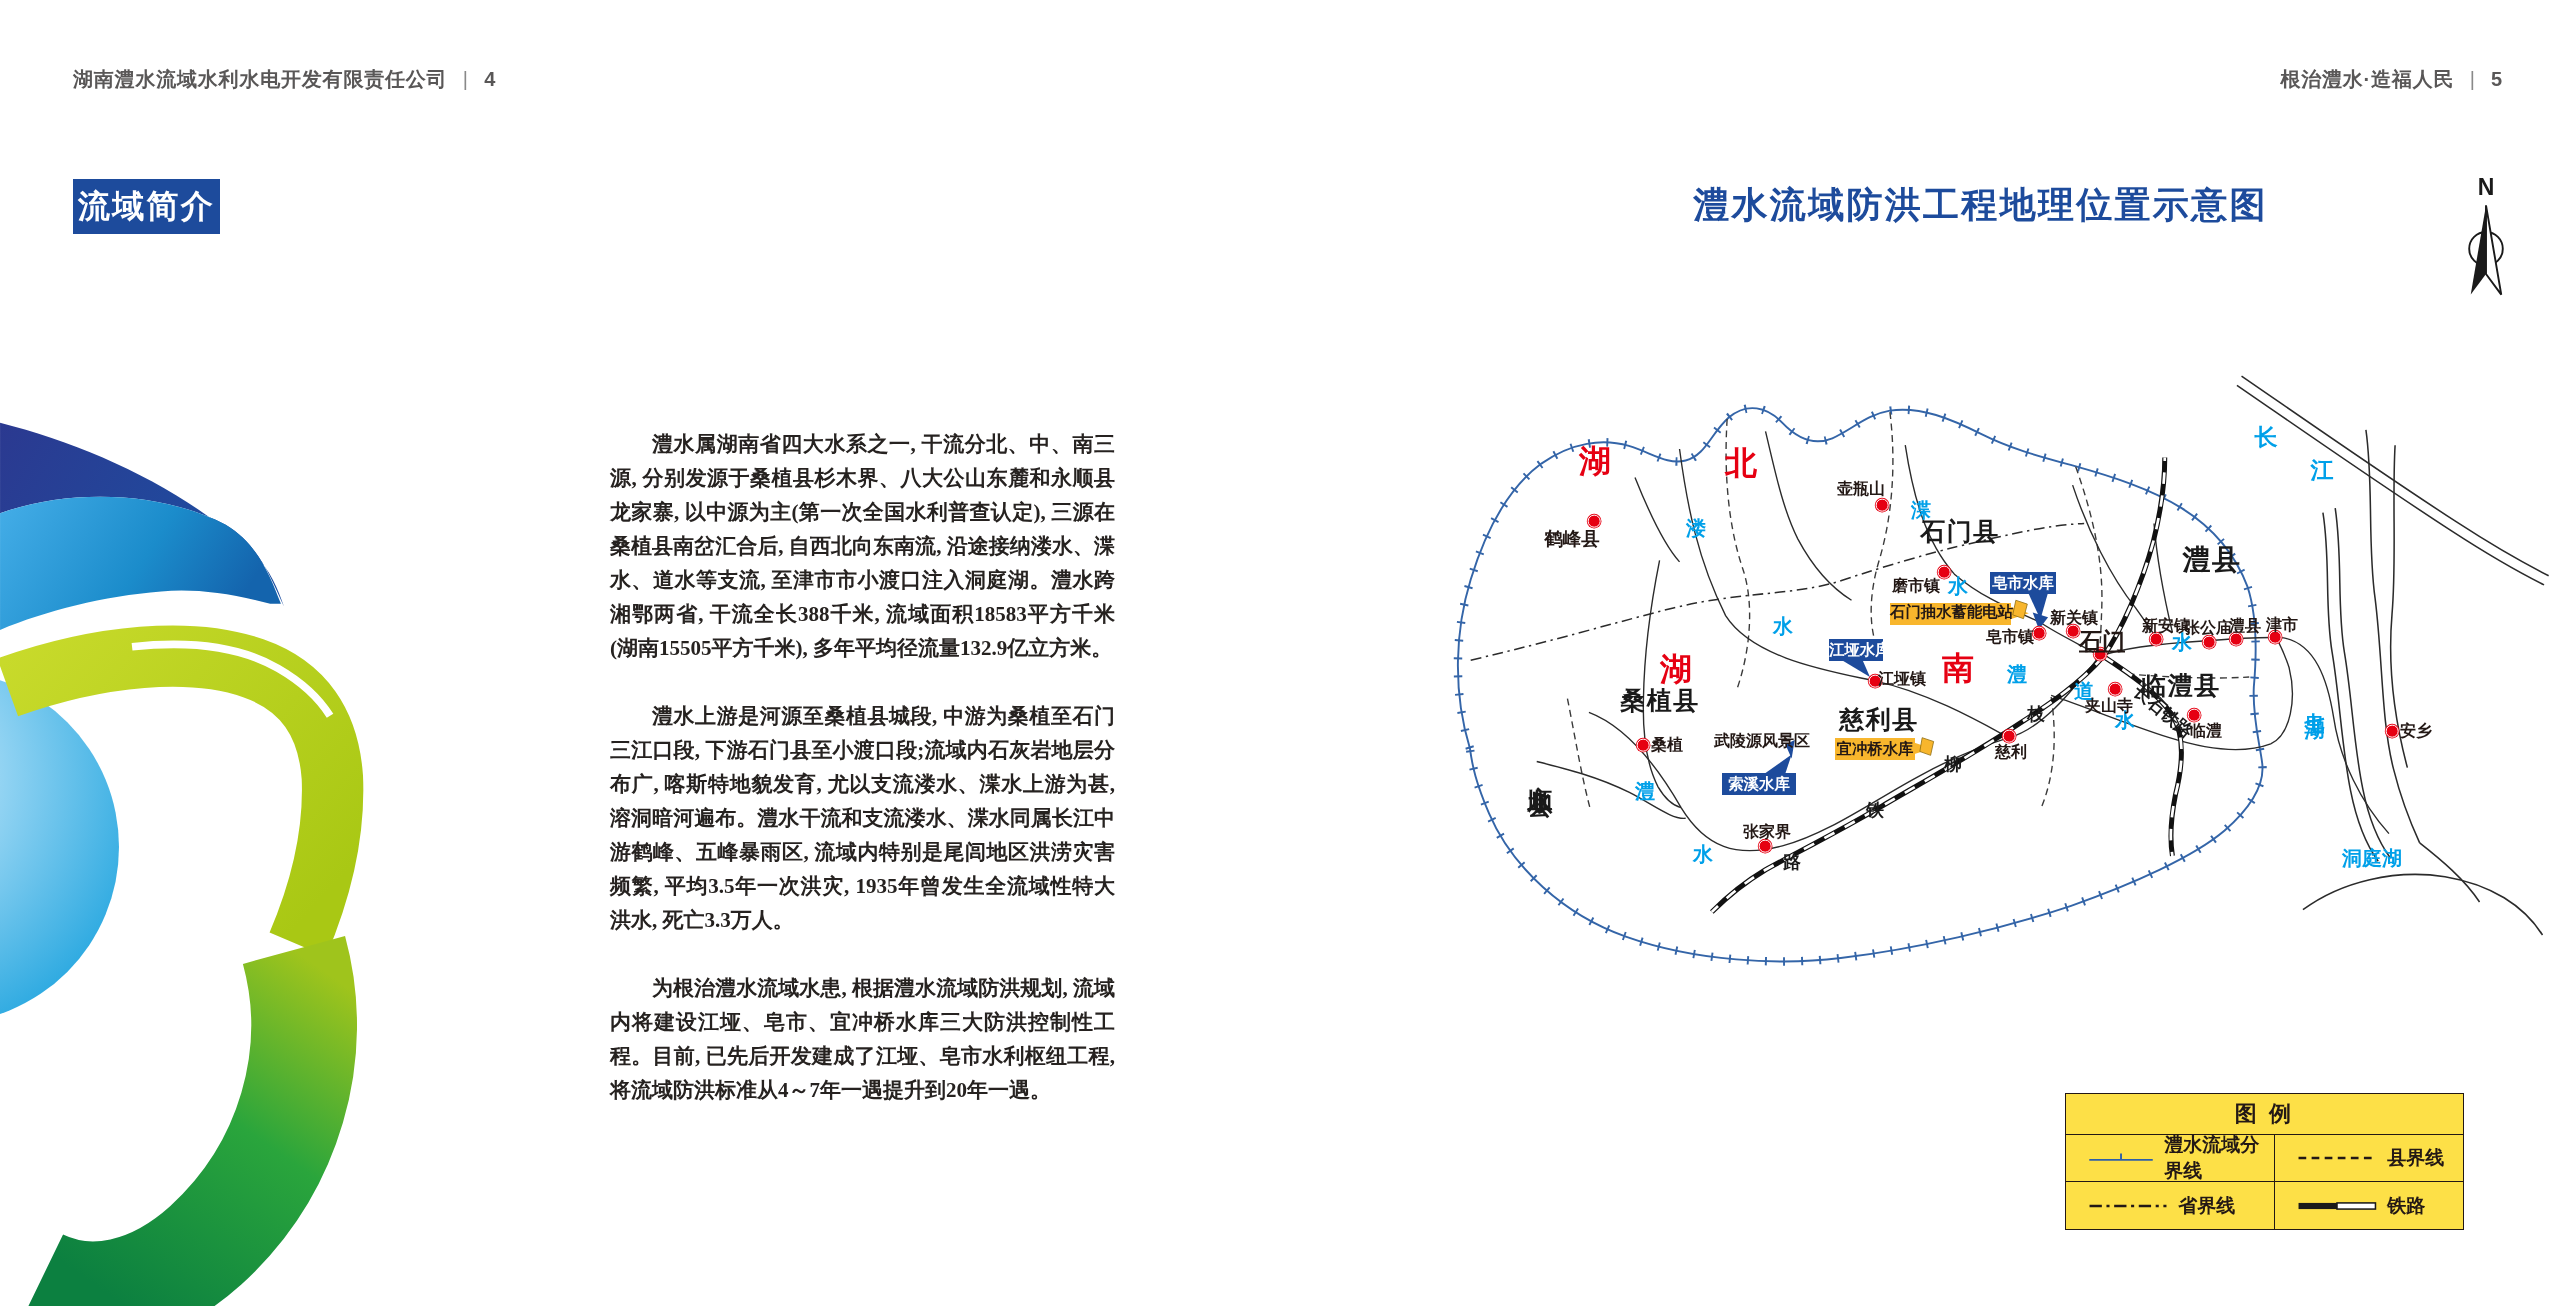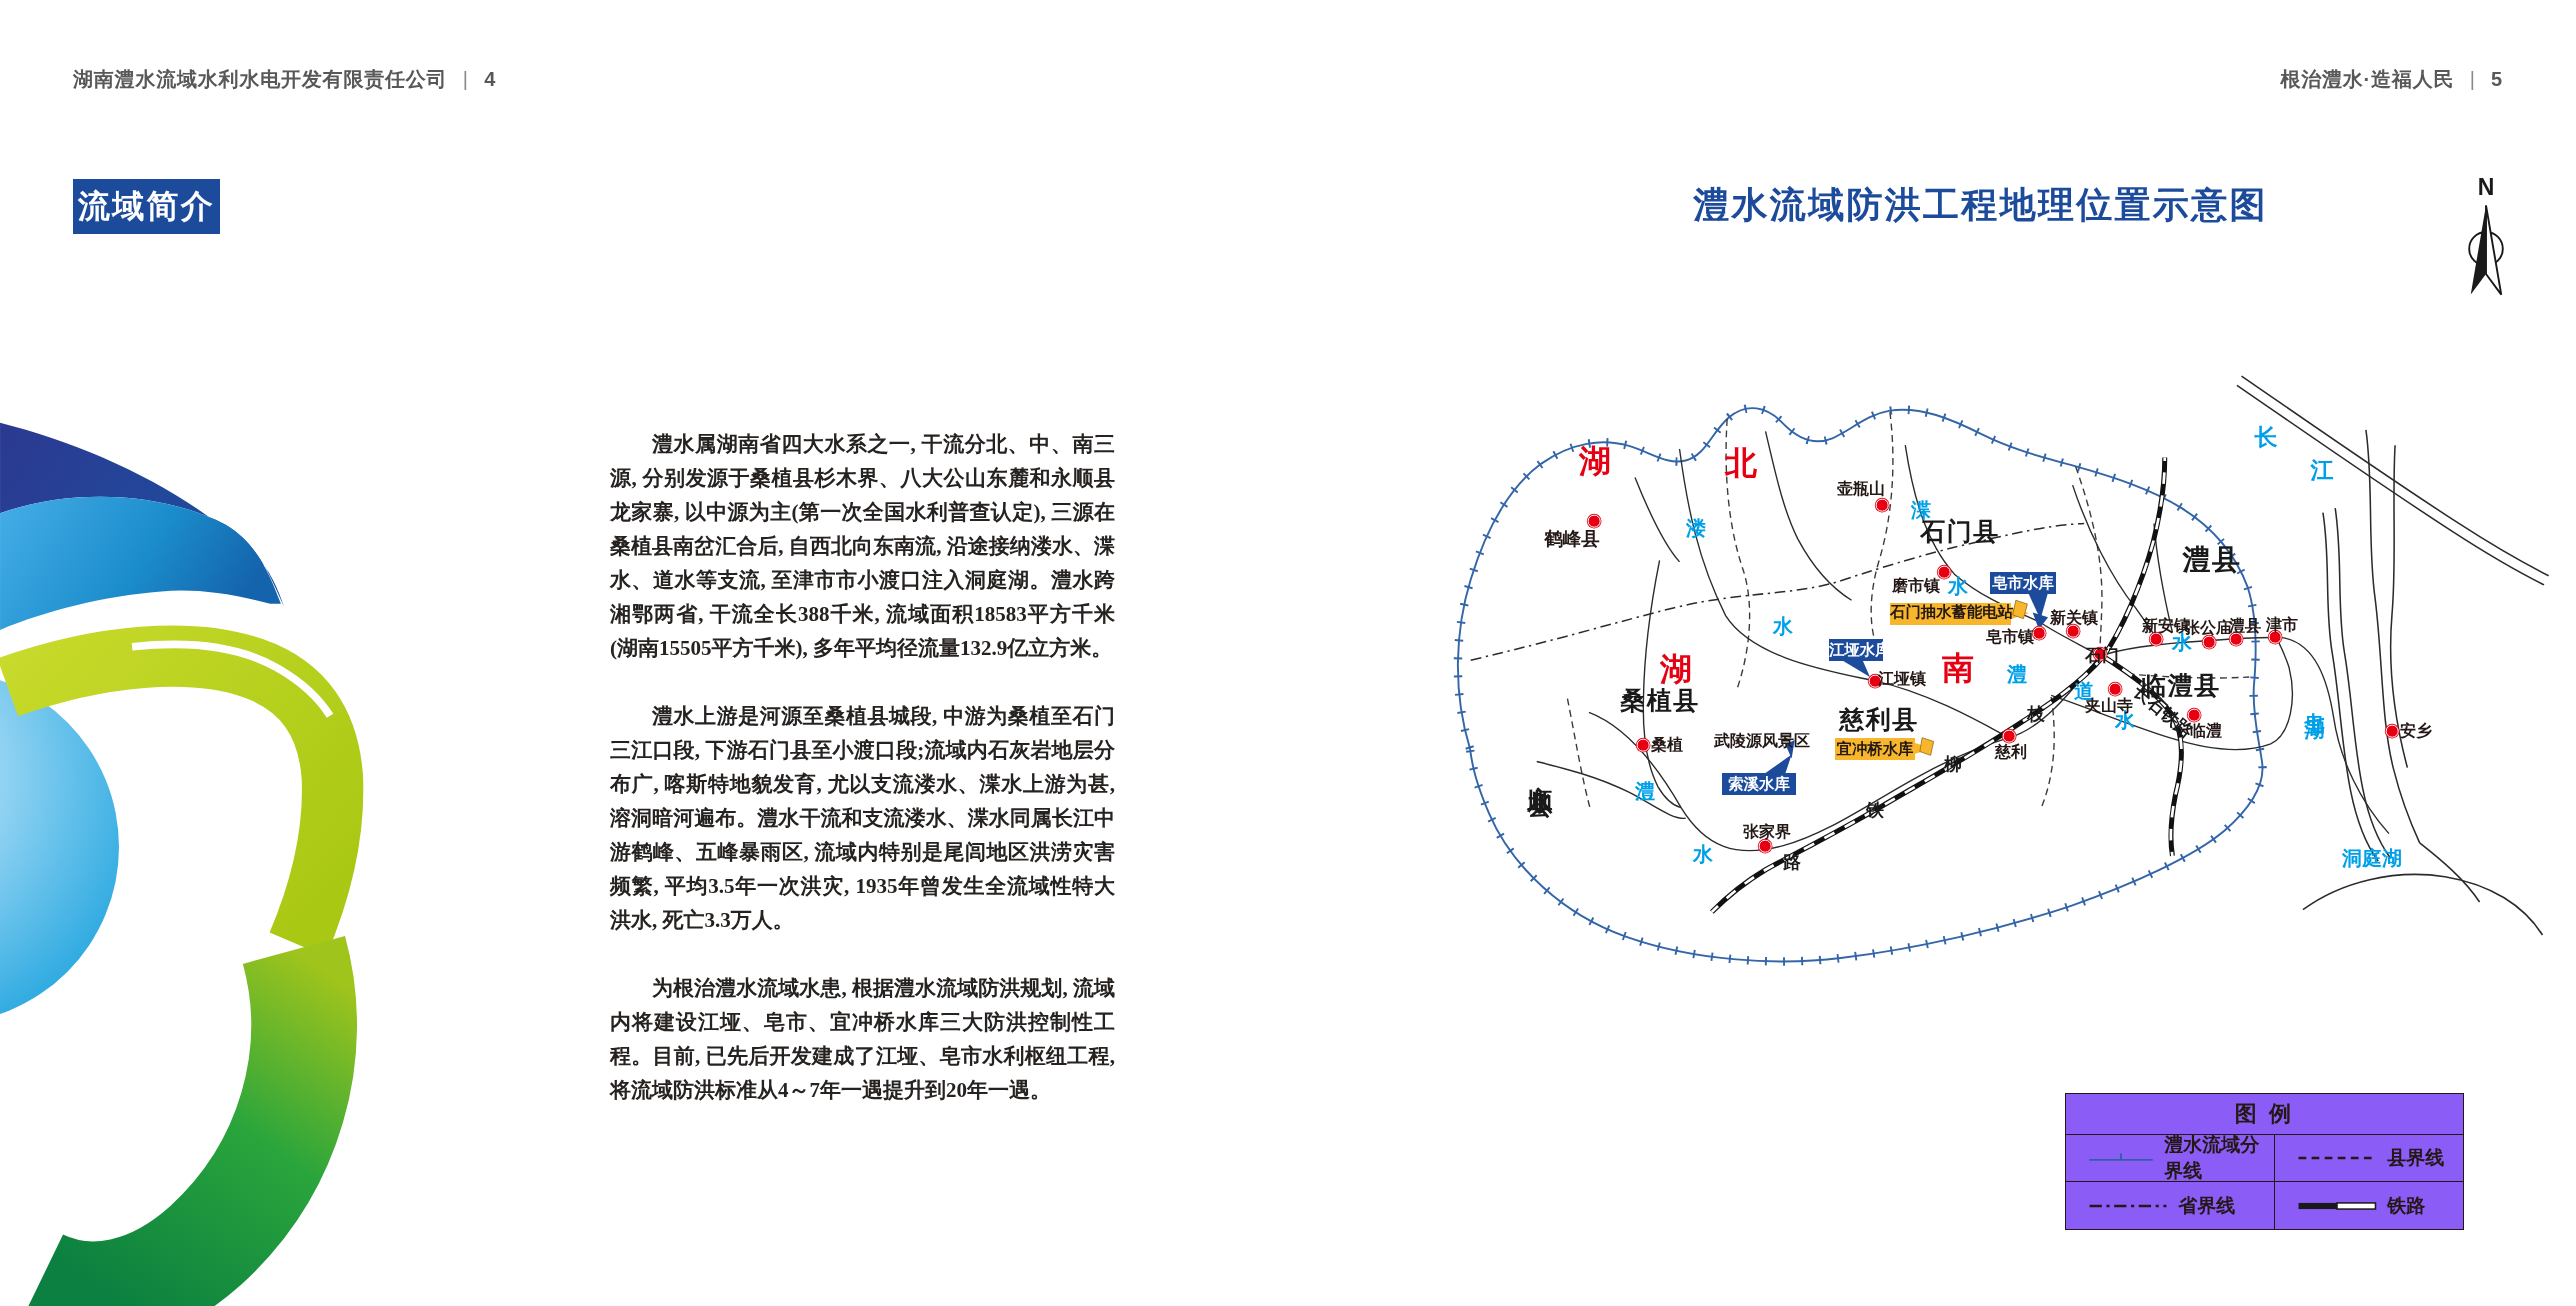--- a/index.html
+++ b/index.html
@@ -32,21 +32,21 @@
   .cityl{color:#231815;font-size:16px;font-weight:bold;}
   .vert{writing-mode:vertical-rl;letter-spacing:3.8px;}
   .dot{position:absolute;width:10.7px;height:10.7px;border-radius:50%;background:#e60012;
        border:1.9px solid #ffffff;box-sizing:content-box;transform:translate(-50%,-50%);
        box-shadow:0 0 0 0.8px #e60012;}
   .proj{position:absolute;height:21.5px;line-height:21.5px;text-align:center;font-weight:bold;
        font-size:15.4px;white-space:nowrap;}
   .proj.blue{background:#1d4b9c;color:#ffffff;}
   .proj.orange{background:#f8b62d;color:#231815;}
   #legend{position:absolute;left:2065px;top:1093px;width:399px;height:137px;
-       border:1.9px solid #231815;box-sizing:border-box;background:#8b5cf6;}
+       border:1.9px solid #231815;box-sizing:border-box;background:#fde047;}
   #legend .lg-title{height:40px;line-height:40px;text-align:center;font-weight:bold;
        font-size:22px;color:#231815;border-bottom:1.9px solid #231815;letter-spacing:3.1px;}
   #legend .lg-grid{display:grid;grid-template-columns:209px 1fr;grid-auto-rows:47px;}
   #legend .lg-cell{display:flex;align-items:center;gap:10.7px;padding-left:21.5px;
        box-sizing:border-box;border-bottom:1.9px solid #231815;border-right:1.9px solid #231815;}
   #legend .lg-cell:nth-child(2n){border-right:none;}
   #legend .lg-cell:nth-child(n+3){border-bottom:none;}
   #legend .lg-label{font-weight:bold;font-size:19px;color:#231815;}
 </style>
 </head>
@@ -222,21 +222,21 @@
         <span class="mlab cityl" style="left: 175px; top: 209px; font-size: 18.4px;">鹤峰县</span>
         <div class="dot" style="left: 485px; top: 175px;"></div>
         <span class="mlab cityl" style="left: 464px; top: 159px;">壶瓶山</span>
         <div class="dot" style="left: 547px; top: 242px;"></div>
         <span class="mlab cityl" style="left: 519px; top: 256px;">磨市镇</span>
         <div class="dot" style="left: 642px; top: 303px;"></div>
         <span class="mlab cityl" style="left: 613px; top: 307px;">皂市镇</span>
         <div class="dot" style="left: 676px; top: 301px;"></div>
         <span class="mlab cityl" style="left: 677px; top: 288px;">新关镇</span>
         <div class="dot" style="left: 703px; top: 324px;"></div>
-        <span class="mlab cityl" style="left: 705px; top: 325px; font-size: 17px;">石门</span>
+        <span class="mlab cityl" style="left: 705px; top: 311px; font-size: 23px; text-decoration: underline;">石门</span>
         <div class="dot" style="left: 759px; top: 309px;"></div>
         <span class="mlab cityl" style="left: 769px; top: 296px;">新安镇</span>
         <div class="dot" style="left: 812px; top: 312px;"></div>
         <span class="mlab cityl" style="left: 811px; top: 298px;">张公庙</span>
         <div class="dot" style="left: 839px; top: 309px;"></div>
         <span class="mlab cityl" style="left: 848px; top: 296px;">澧县</span>
         <div class="dot" style="left: 878px; top: 307px;"></div>
         <span class="mlab cityl" style="left: 885px; top: 295px;">津市</span>
         <div class="dot" style="left: 797px; top: 385px;"></div>
         <span class="mlab cityl" style="left: 809px; top: 401px;">临澧</span>

